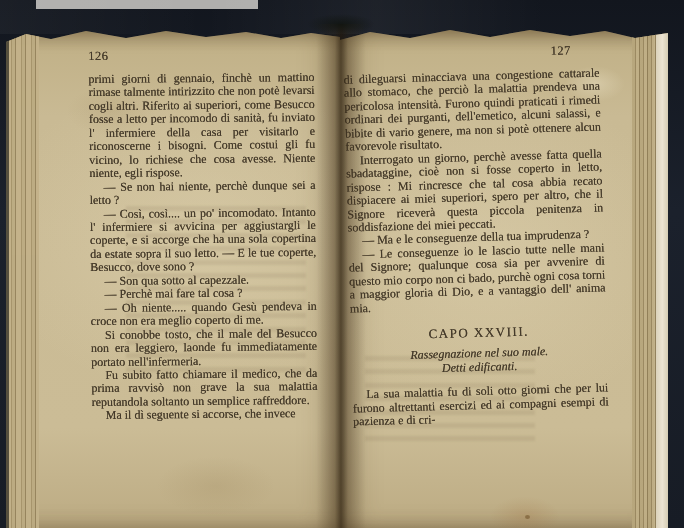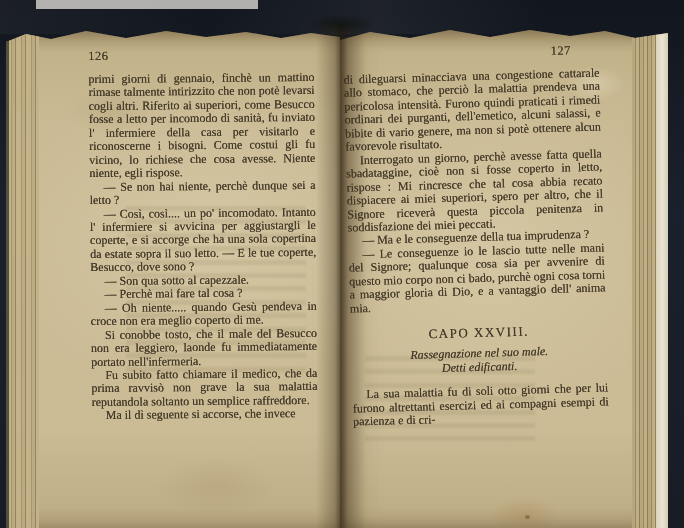--- a/index.html
+++ b/index.html
@@ -17,21 +17,20 @@
   .page{position:absolute;top:26px;height:502px;}
   .page-left{
     left:6px;width:334px;
     background:
       radial-gradient(ellipse 300px 220px at 58% 42%,rgba(229,217,184,.40),rgba(229,217,184,0) 72%),
       linear-gradient(180deg,#ab9a72 0,#c2b289 5%,#c9ba94 18%,#cbbc96 80%,#bcab83 100%);
     box-shadow:inset -20px 0 30px -12px rgba(74,54,28,.5),
                inset 0 16px 20px -12px rgba(74,54,28,.55),
                inset 0 -12px 18px -12px rgba(74,54,28,.3);
     clip-path:polygon(0 16px,20px 8px,45px 13px,80px 5px,120px 12px,160px 5px,200px 11px,240px 6px,275px 12px,305px 7px,334px 11px,334px 502px,0 502px);
-    padding-left:16px;
   }
   .page-right{
     left:340px;width:328px;
     background:
       radial-gradient(ellipse 280px 230px at 45% 45%,rgba(229,217,184,.38),rgba(229,217,184,0) 72%),
       linear-gradient(180deg,#ab9a72 0,#c2b289 5%,#c9ba94 18%,#cbbc96 80%,#bcab83 100%);
     box-shadow:inset 20px 0 30px -12px rgba(74,54,28,.5),
                inset -26px 0 26px -16px rgba(74,54,28,.45),
                inset 0 16px 20px -12px rgba(74,54,28,.55),
                inset 0 -12px 18px -12px rgba(74,54,28,.3);

